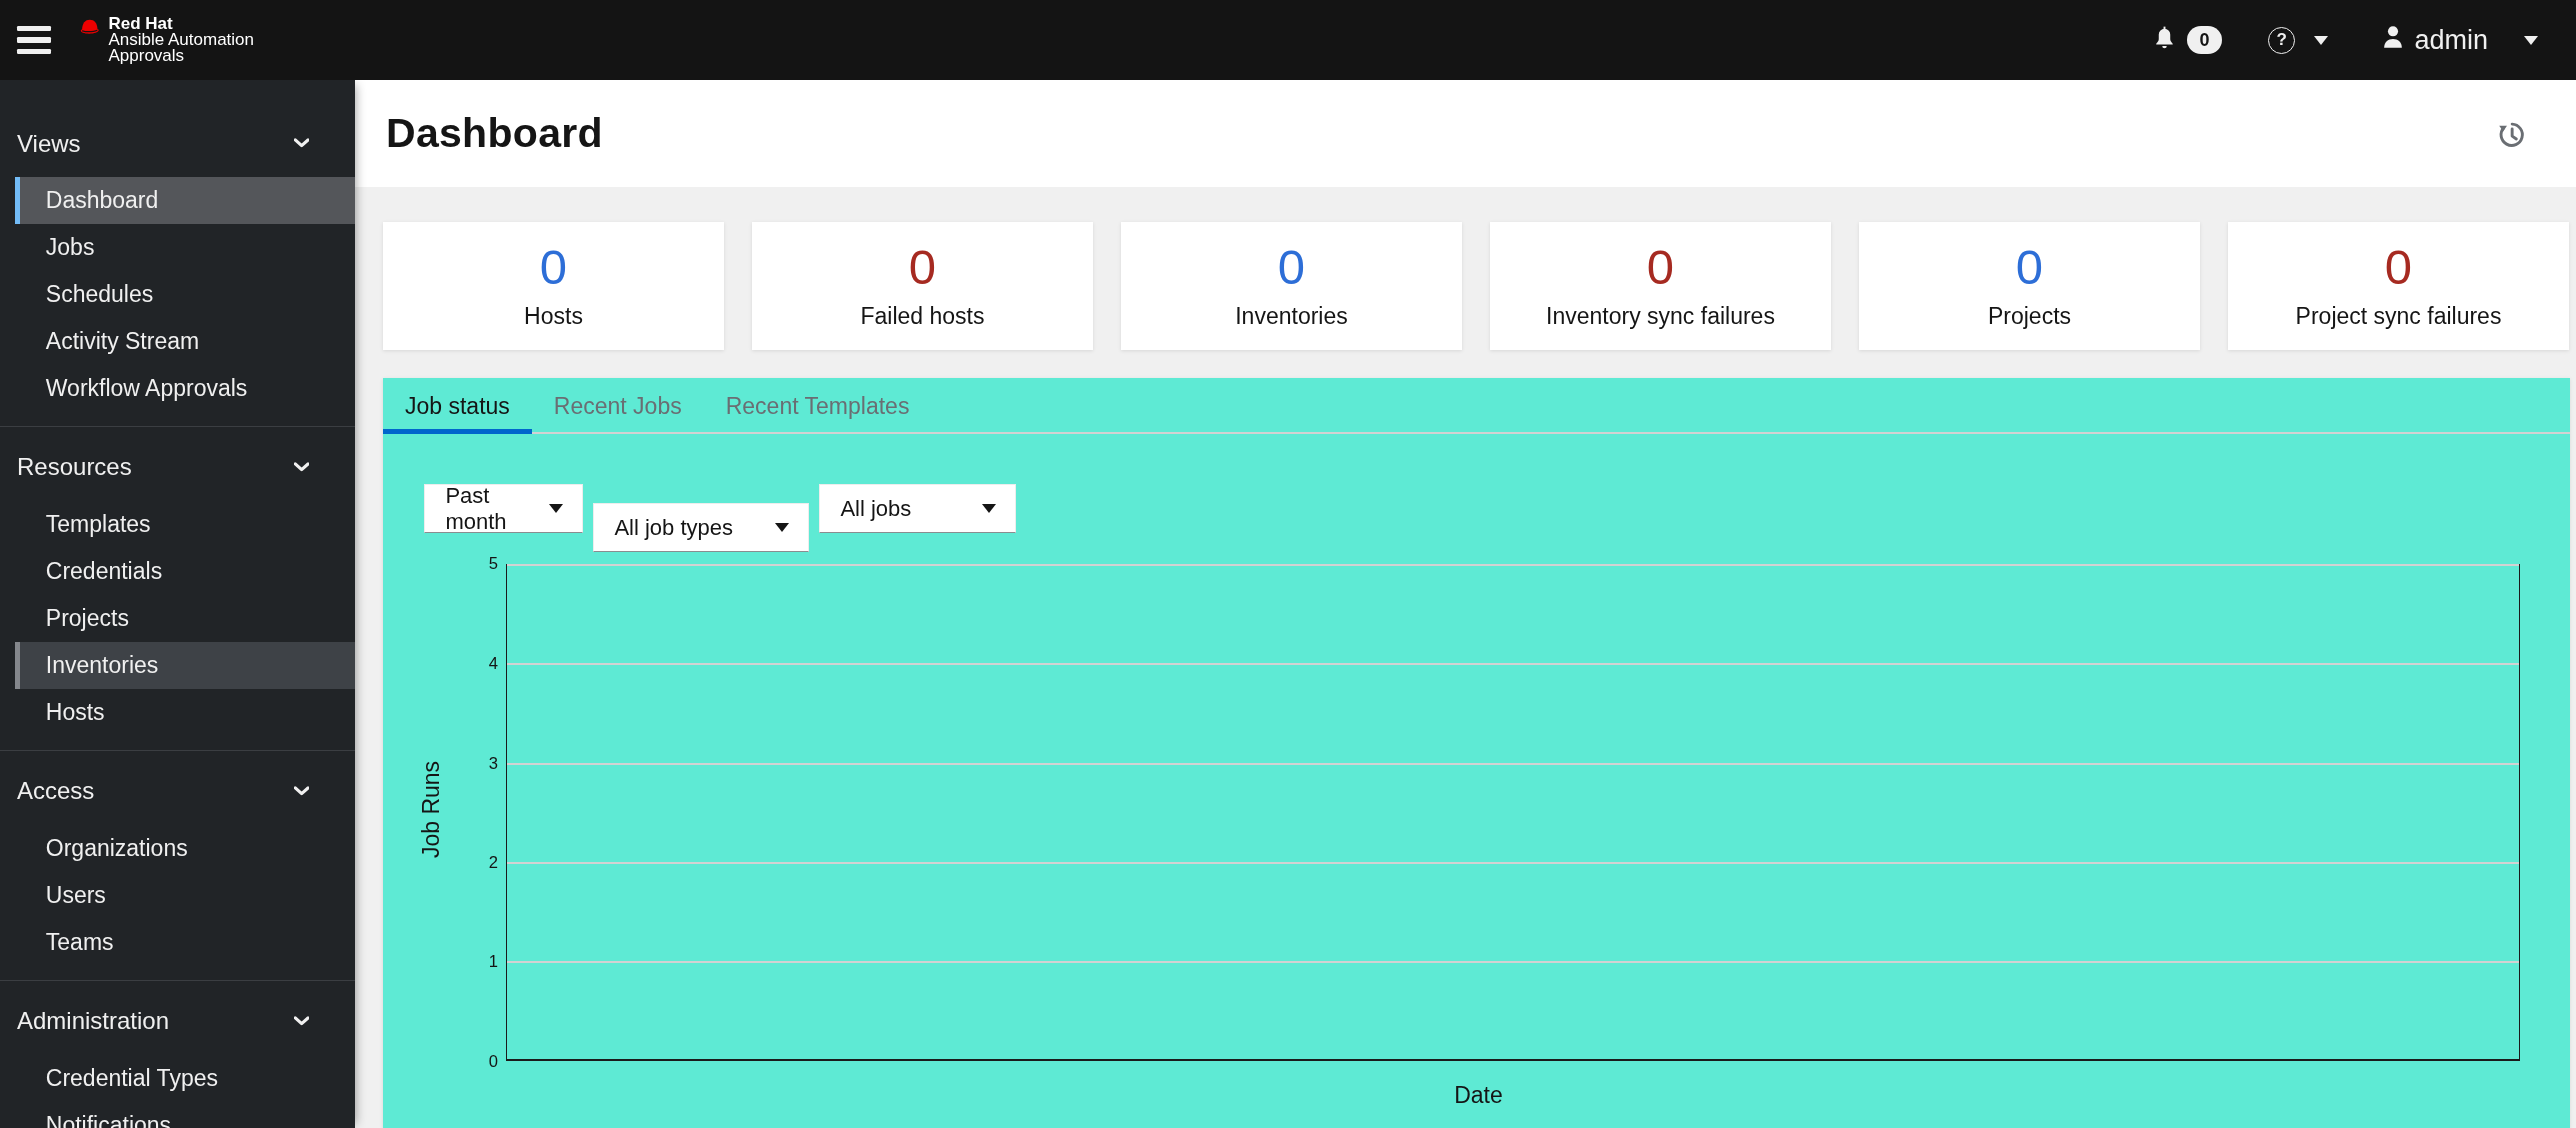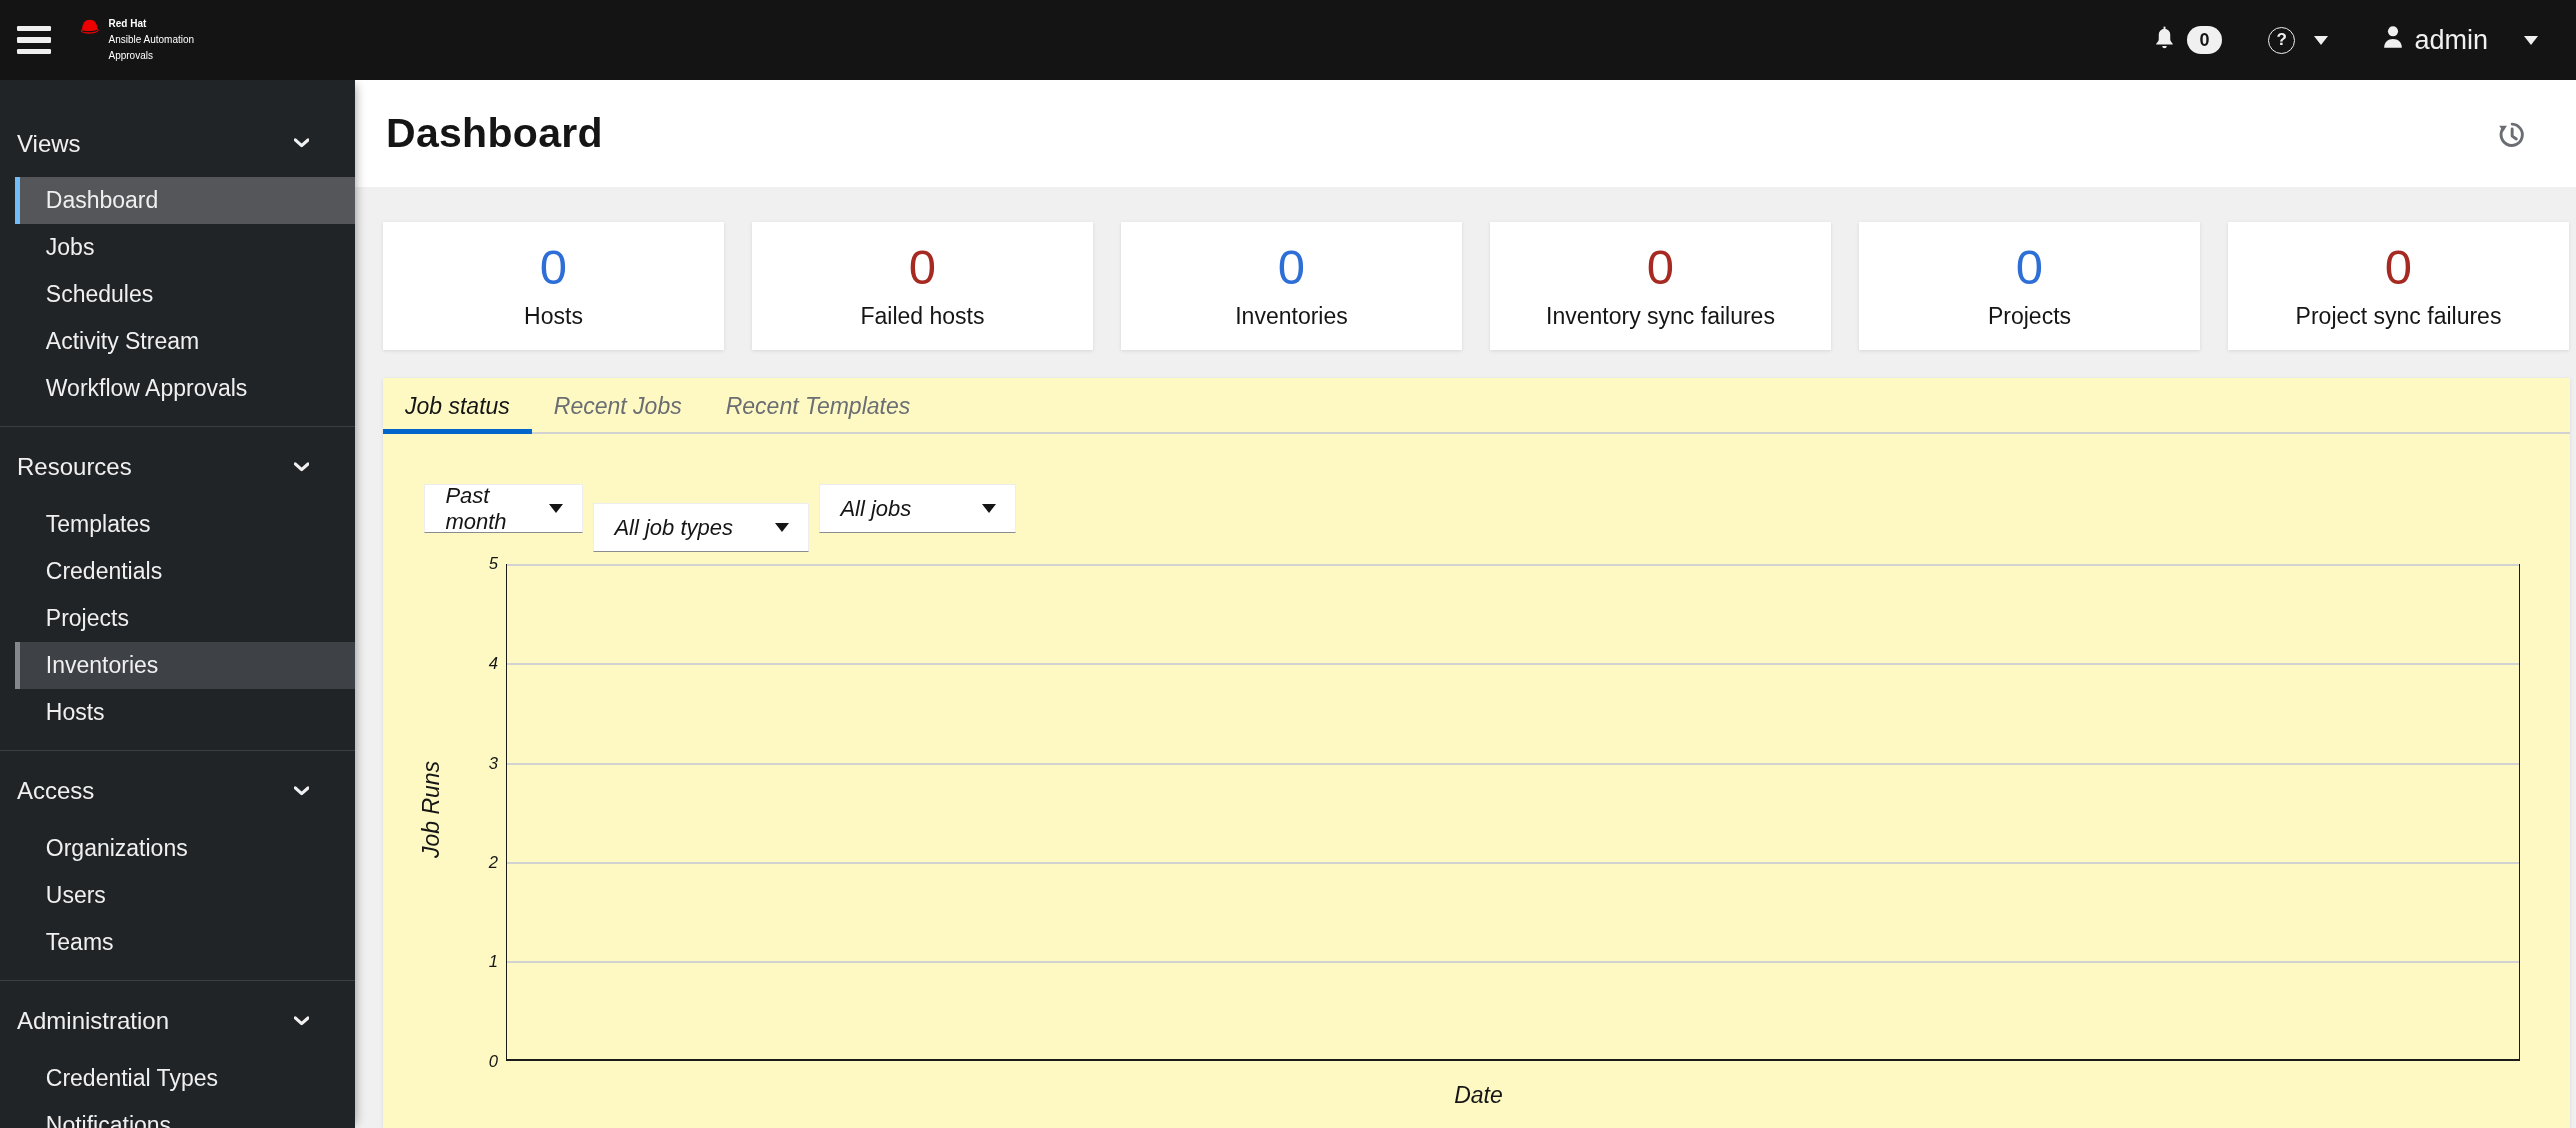--- a/index.html
+++ b/index.html
@@ -13,21 +13,21 @@
   .masthead {
     position:absolute; left:0; top:0; width:2576px; height:80px;
     background:#141414; display:flex; align-items:center; justify-content:space-between;
     z-index:30;
   }
   .mh-left { display:flex; align-items:center; }
   .hamburger { margin-left:16.6px; width:36px; cursor:pointer; }
   .hamburger .bar { width:34px; height:5.7px; background:#f0f0f0; border-radius:1.3px; margin:5.7px 0; }
   .brand { display:flex; align-items:flex-start; margin-left:24px; }
   .brand svg { margin-top:1.3px; }
-  .brand-text { margin-left:6.4px; color:#fff; font-size:10px; line-height:16px; }
+  .brand-text { margin-left:6.4px; color:#fff; font-size:17px; line-height:16px; }
   .brand-text .b1 { font-weight:bold; }
 
   .mh-right { display:flex; align-items:center; margin-right:38px; color:#f0f0f0; }
   .badge {
     background:#f0f0f0; color:#151515; font-size:18px; font-weight:bold;
     border-radius:15.3px; padding:3.2px 12.8px; margin-left:10.2px;
   }
   .caret-down {
     width:0; height:0; border-left:7px solid transparent; border-right:7px solid transparent;
     border-top:9px solid #f0f0f0; display:inline-block;
@@ -78,21 +78,21 @@
     background:#fff; height:128px; box-shadow:0 1.3px 3.8px rgba(0,0,0,.10);
     display:flex; flex-direction:column; align-items:center; justify-content:center;
     cursor:pointer;
   }
   .card-num { font-size:49px; line-height:50px; }
   .card-label { font-size:23px; margin-top:10.2px; color:#151515; }
 
   
   .panel {
     position:absolute; left:383px; top:378px; width:2187px; height:751px;
-    background:#fef9c3; box-shadow:0 1.3px 3.8px rgba(0,0,0,.10);font-style:italic;
+    background:#5eead4; box-shadow:0 1.3px 3.8px rgba(0,0,0,.10);
   }
   .tabs { display:flex; height:56px; box-shadow:inset 0 -1.9px 0 #d2d2d2; }
   .tab {
     display:flex; align-items:center; padding:0 22px; font-size:23px;
     color:#6a6e73; cursor:pointer;
   }
   .tab.active { color:#151515; box-shadow:inset 0 -5.1px 0 #0066cc; }
 
   .filters { display:flex; gap:10px; margin:50px 0 0 41px; }
   .pf-select {

